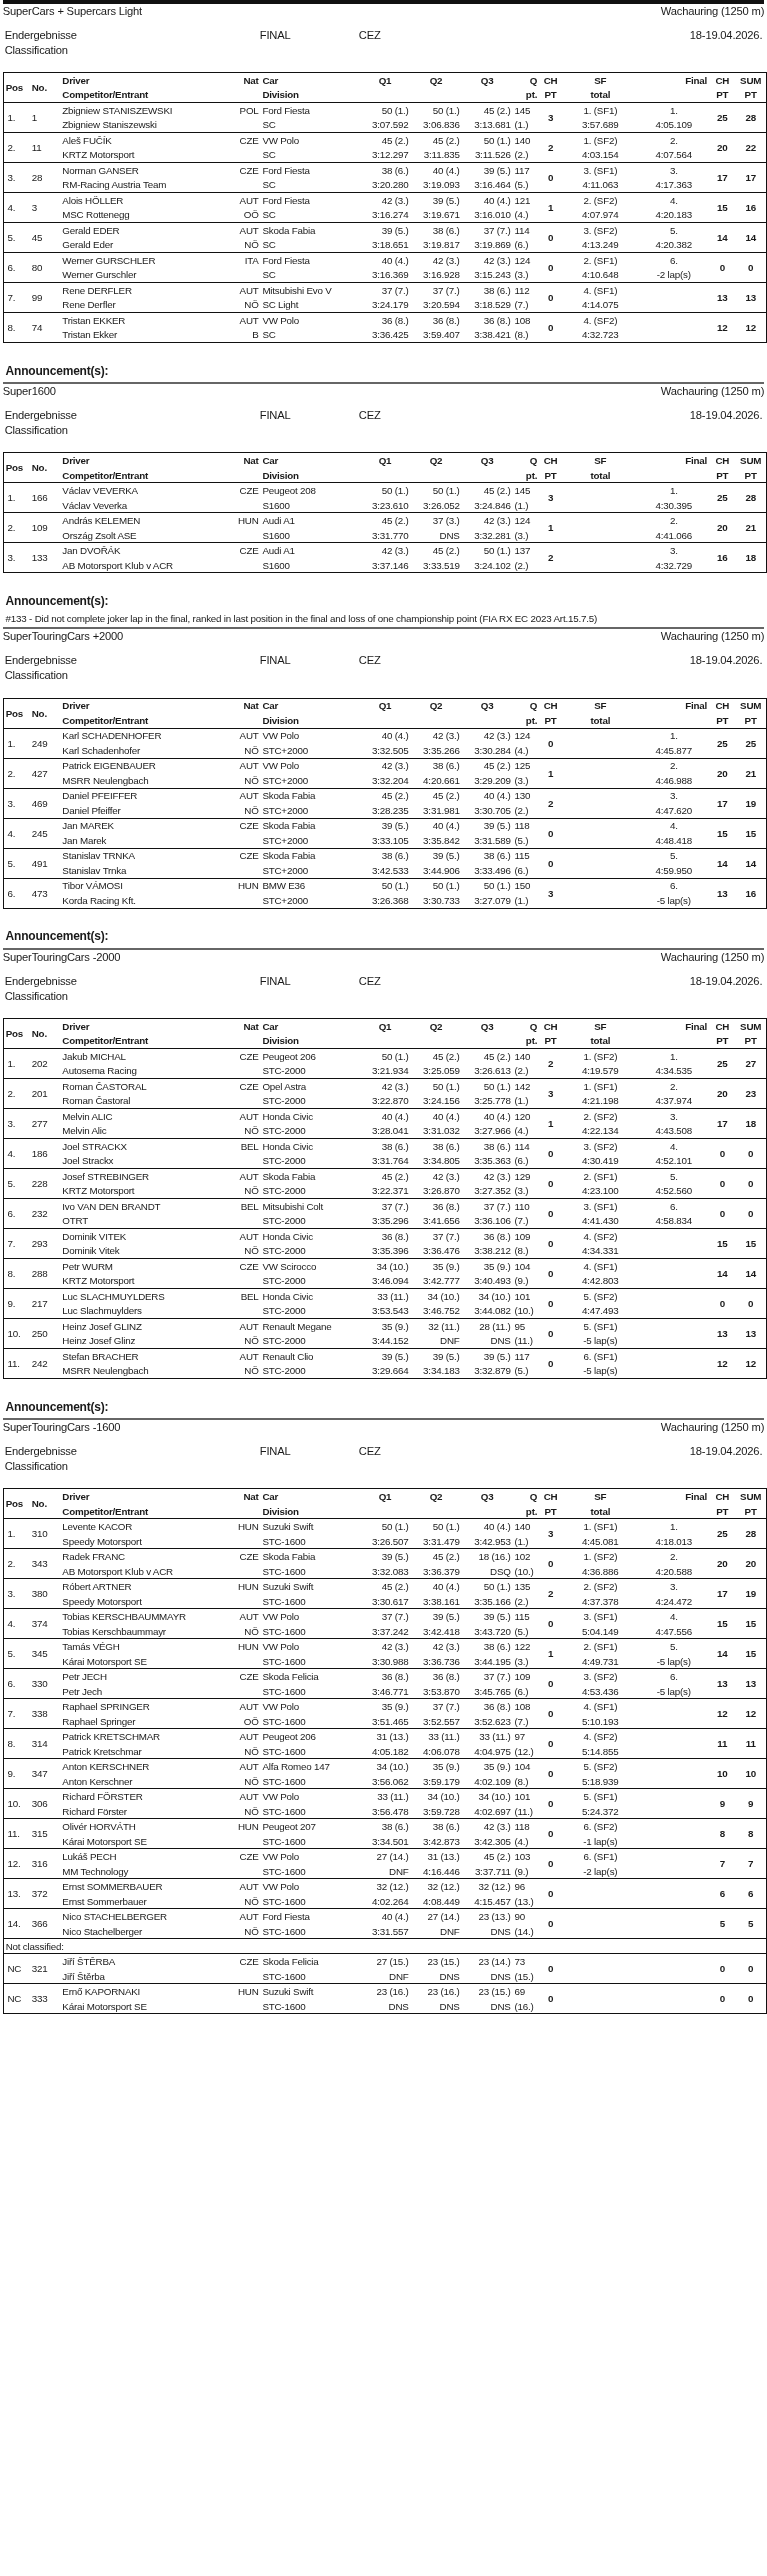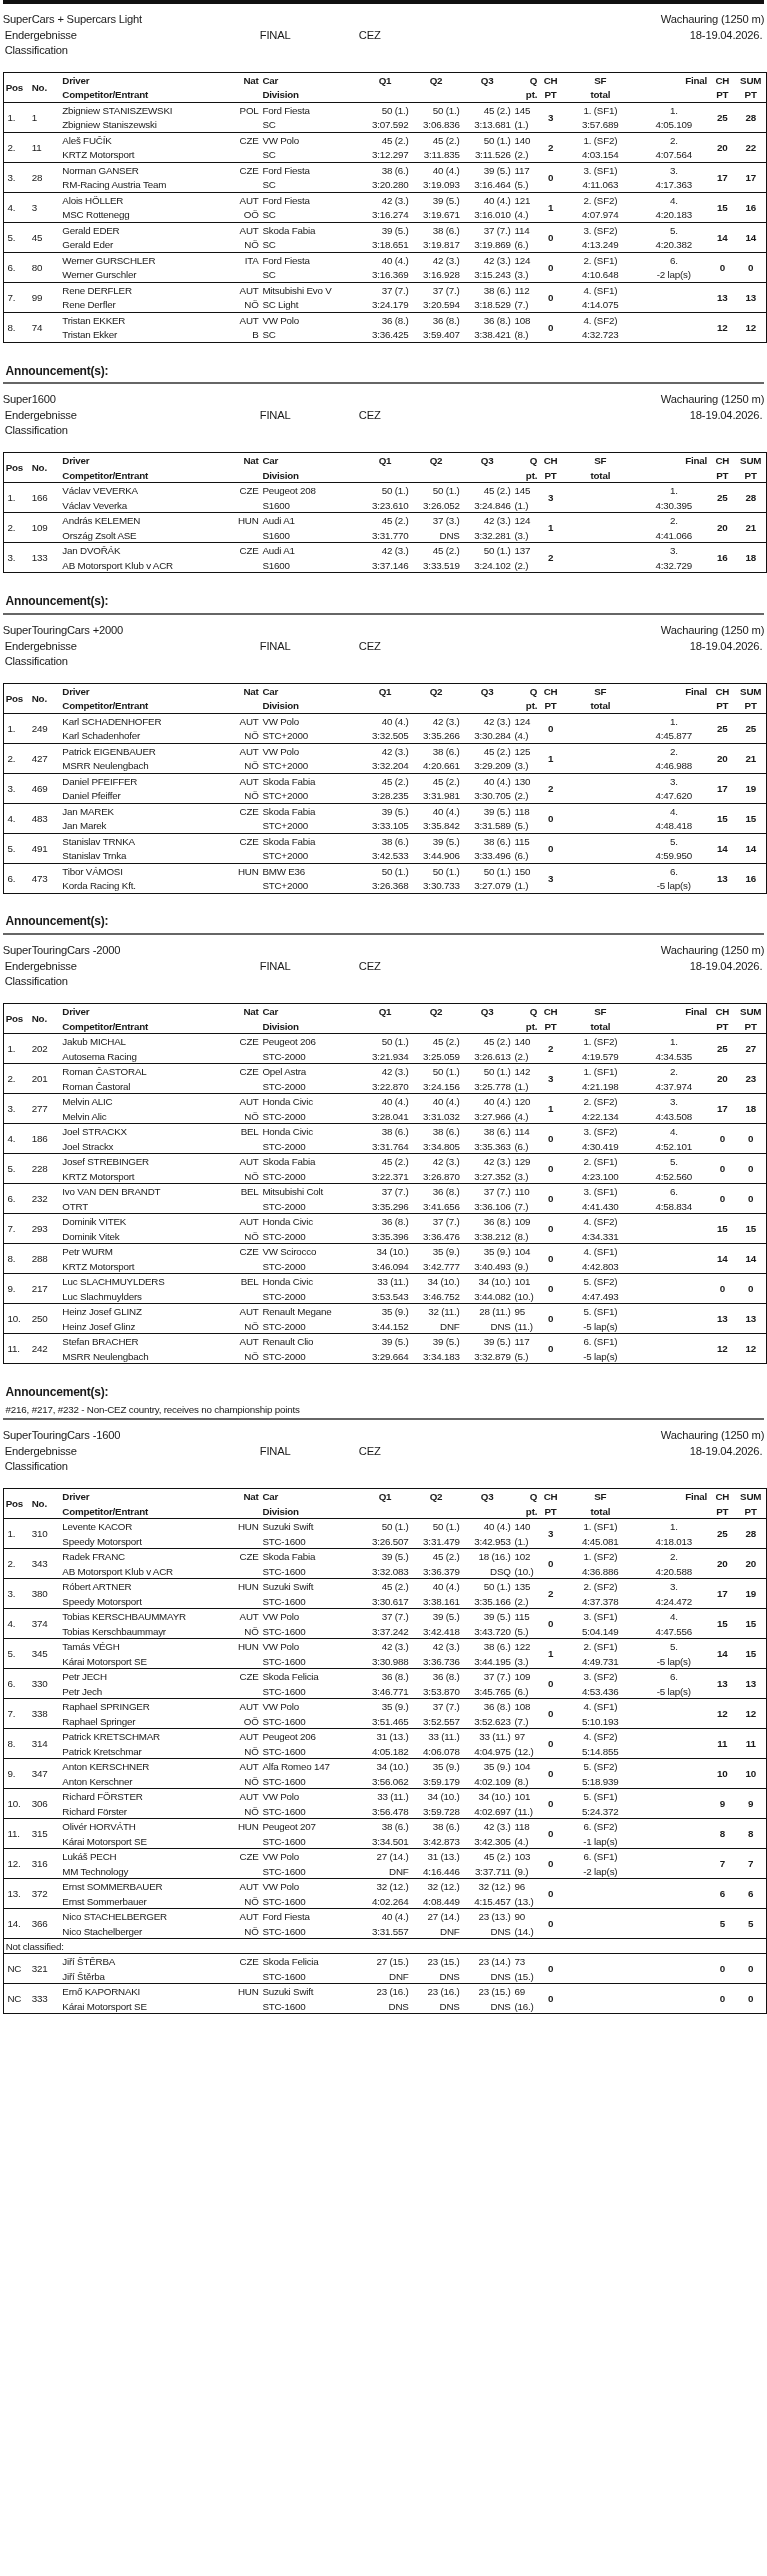--- a/index.html
+++ b/index.html
@@ -7,21 +7,21 @@
   body {
     font-family: "Liberation Sans", sans-serif;
     color: #1a1a1a;
     font-size: 9.8px;
     letter-spacing: -0.2px;
   }
   .section { padding: 0 2.8px 0 2.8px; }
   .section-rule { height: 1.9px; background: #222; margin: 0 0 0 0; }
   .section-rule.first { height: 3.7px; background: #111; }
   .section-rule.gray { height: 1.9px; background: #666; }
-  .hdr-row { display: flex; justify-content: space-between; align-items: baseline; height: 18.7px; padding-top: 9px; font-size: 11.2px; }
+  .hdr-row { display: flex; justify-content: space-between; align-items: baseline; height: 18.7px; padding-top: 1px; font-size: 11.2px; }
   .sub-row { position: relative; height: 19.6px; font-size: 11.2px; padding-top: 6.5px; }
   .sub-row .c1 { position: absolute; left: 1.9px; top: 6.5px; }
   .sub-row .c2 { position: absolute; left: 257px; top: 6.5px; }
   .sub-row .c3 { position: absolute; left: 356px; top: 6.5px; }
   .sub-row .c4 { position: absolute; right: 1.9px; top: 6.5px; }
   .class-row { height: 20.6px; font-size: 11.2px; padding-left: 1.9px; padding-top: 1.9px; }
 
   table.results {
     width: 764px;
     border-collapse: collapse;
@@ -518,20 +518,21 @@
       <td class="r">3:33.519</td>
       <td class="r">3:24.102</td>
       <td class="l">(2.)</td>
       <td class="c"></td>
       <td class="c">4:32.729</td>
     </tr>
   </tbody>
 </table>
     <div class="ann">
         <div class="ann-title">Announcement(s):</div>
+        <div class="ann-line">#133  -  Did not complete joker lap in the final, ranked in last position in the final and loss of one championship point (FIA RX EC 2023 Art.15.7.5)</div>
       </div>
   </div>
 
   <div class="section">
     <div class="section-rule gray"></div>
     <div class="hdr-row">
       <span>SuperTouringCars +2000</span>
       <span>Wachauring (1250 m)</span>
     </div>
     <div class="sub-row">
@@ -677,21 +678,21 @@
       <td class="r">3:30.705</td>
       <td class="l">(2.)</td>
       <td class="c"></td>
       <td class="c">4:47.620</td>
     </tr>
   </tbody>
 
   <tbody class="entry">
     <tr>
       <td class="pos" rowspan="2">4.</td>
-      <td class="l" rowspan="2">483</td>
+      <td class="l" rowspan="2">245</td>
       <td class="l">Jan MAREK</td>
       <td class="r">CZE</td>
       <td class="l">Skoda Fabia</td>
       <td class="r">39 (5.)</td>
       <td class="r">40 (4.)</td>
       <td class="r">39 (5.)</td>
       <td class="l">118</td>
       <td class="c b" rowspan="2">0</td>
       <td class="c"></td>
       <td class="c">4.</td>
@@ -1164,21 +1165,20 @@
       <td class="r">3:34.183</td>
       <td class="r">3:32.879</td>
       <td class="l">(5.)</td>
       <td class="c">-5 lap(s)</td>
       <td class="c"></td>
     </tr>
   </tbody>
 </table>
     <div class="ann">
         <div class="ann-title">Announcement(s):</div>
-        <div class="ann-line">#216, #217, #232 - Non-CEZ country, receives no championship points</div>
       </div>
   </div>
 
   <div class="section">
     <div class="section-rule gray"></div>
     <div class="hdr-row">
       <span>SuperTouringCars -1600</span>
       <span>Wachauring (1250 m)</span>
     </div>
     <div class="sub-row">

